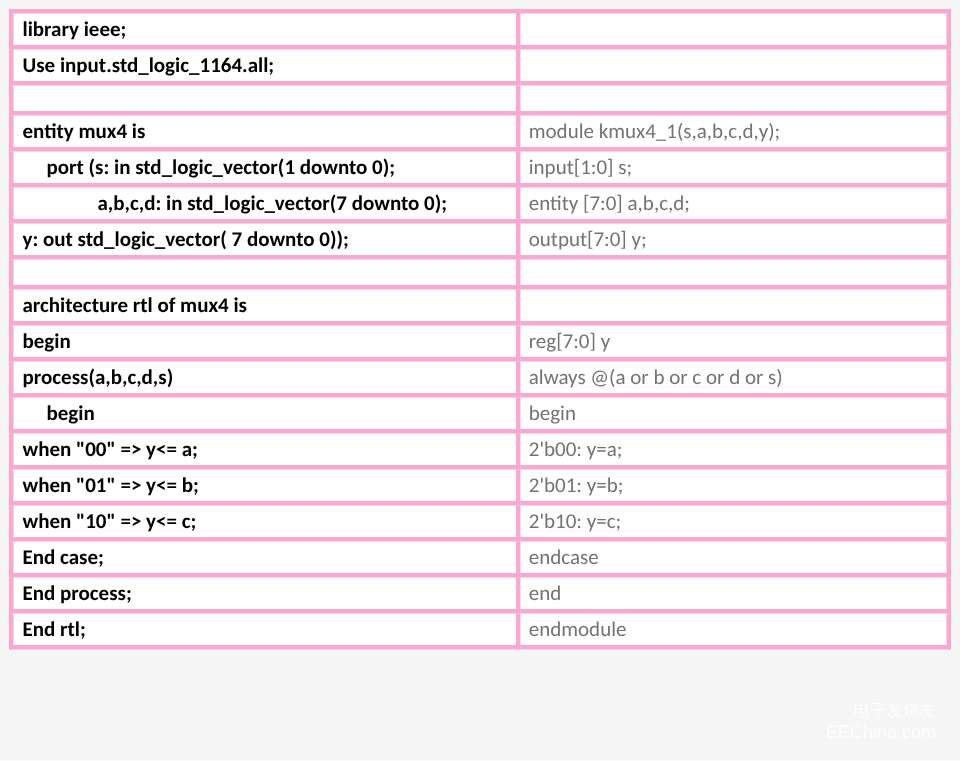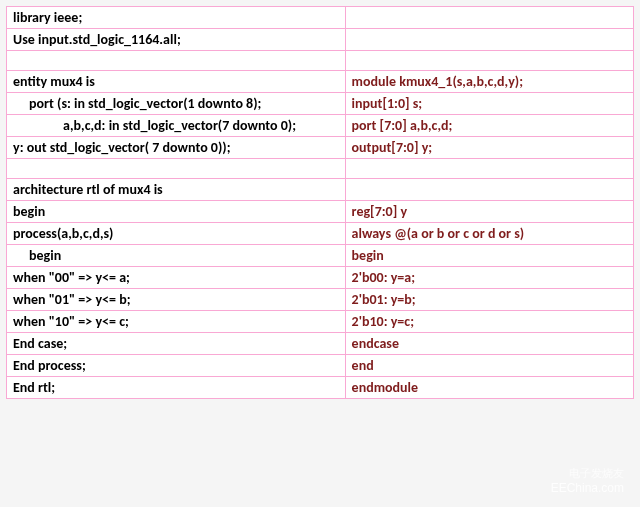--- a/index.html
+++ b/index.html
@@ -12,31 +12,31 @@
       padding: 6px;
       position: relative;
     }
     table {
       width: 100%;
       border-collapse: collapse;
       background: #fff;
       table-layout: fixed;
     }
     td {
-      border: 1px solid #f9a8d4;
+      border: 3px solid #f9a8d4;
       padding: 2px 6px;
       height: 20px;
       vertical-align: middle;
       white-space: nowrap;
       overflow: hidden;
     }
     td:first-child { width: 54%; }
     td:last-child { width: 46%; }
     .black { color: #000; font-weight: bold; }
-    .blue { color: #7f1d1d; font-weight: bold; }
+    .blue { color: #737373; font-weight: normal; }
     .indent1 { padding-left: 22px; }
     .indent2 { padding-left: 56px; margin-top: 28px; }
     .indent3 { }
     .watermark {
       position: absolute;
       right: 16px;
       bottom: 12px;
       color: rgba(255,255,255,0.85);
       font-size: 12px;
       font-family: Arial, sans-serif;
@@ -63,26 +63,26 @@
       </tr>
       <tr>
         <td class=""></td>
         <td class=""></td>
       </tr>
       <tr>
         <td class="black">entity mux4 is</td>
         <td class="blue">module kmux4_1(s,a,b,c,d,y);</td>
       </tr>
       <tr>
-        <td class="black indent1">port (s: in std_logic_vector(1 downto 8);</td>
+        <td class="black indent1">port (s: in std_logic_vector(1 downto 0);</td>
         <td class="blue">input[1:0] s;</td>
       </tr>
       <tr>
         <td class="black indent2">a,b,c,d: in std_logic_vector(7 downto 0);</td>
-        <td class="blue">port [7:0] a,b,c,d;</td>
+        <td class="blue">entity [7:0] a,b,c,d;</td>
       </tr>
       <tr>
         <td class="black indent3">y: out std_logic_vector( 7 downto 0));</td>
         <td class="blue">output[7:0] y;</td>
       </tr>
       <tr>
         <td class=""></td>
         <td class=""></td>
       </tr>
       <tr>

